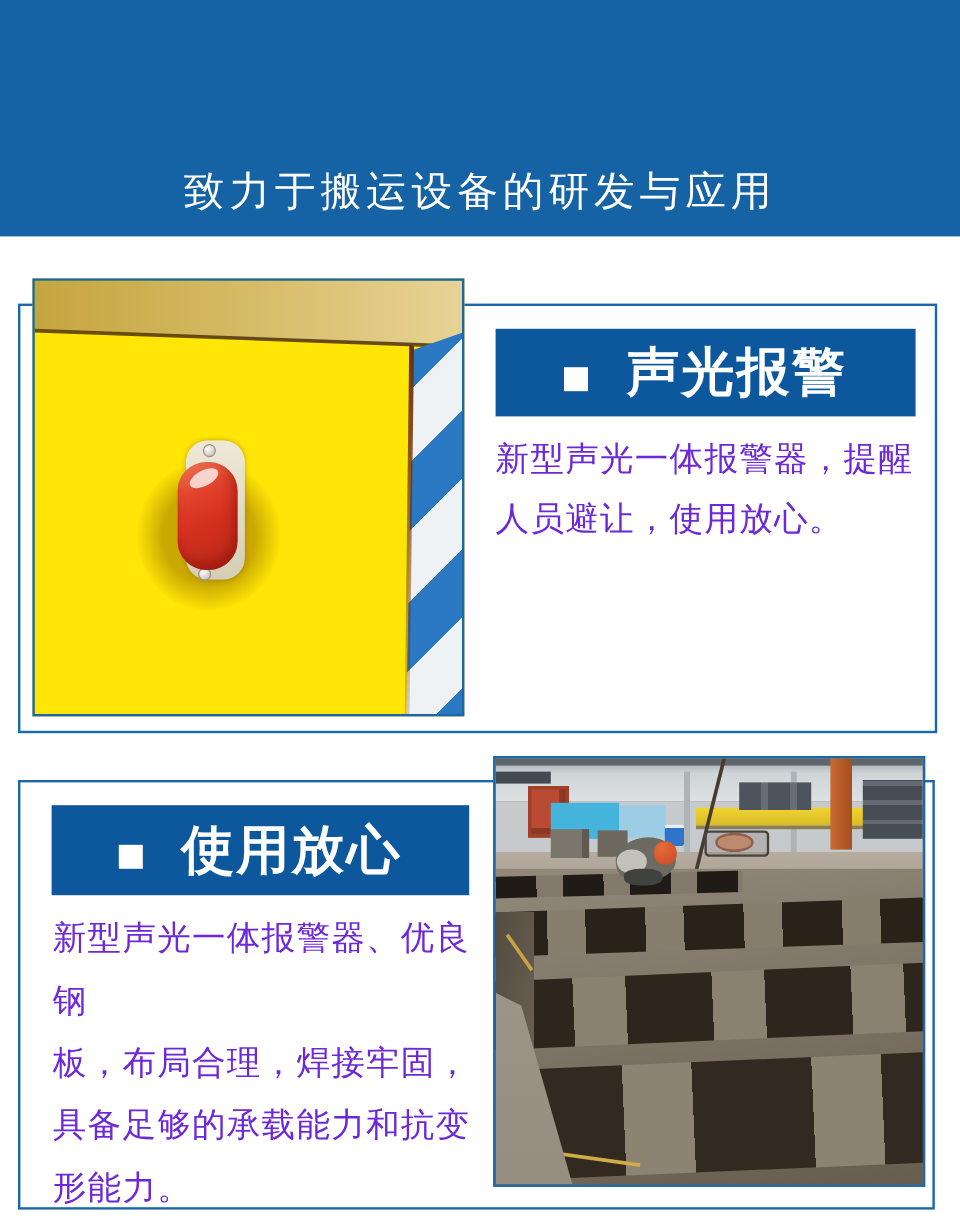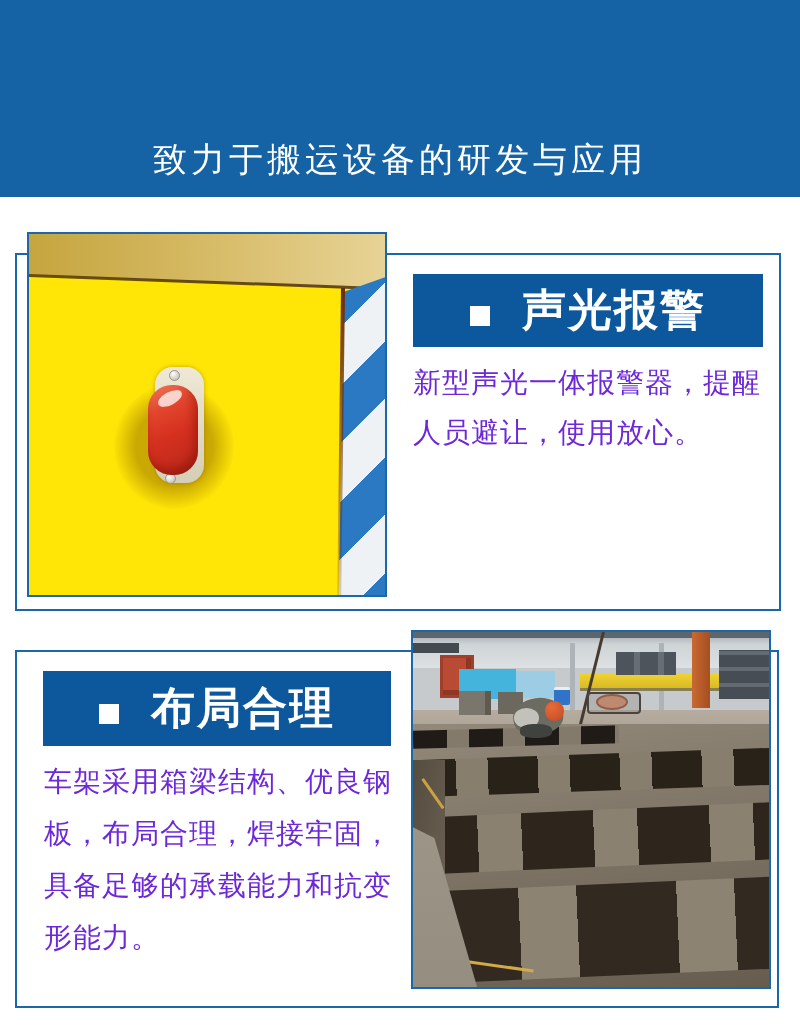--- a/index.html
+++ b/index.html
@@ -185,23 +185,23 @@
     <div class="sq"></div>
     <span>声光报警</span>
   </div>
   <div class="abs bodytext body1">新型声光一体报警器，提醒
 人员避让，使用放心。</div>
 
   <div class="abs frame frame2"></div>
 
   <div class="abs headbox head2">
     <div class="sq"></div>
-    <span>布局合理</span>
-  </div>
-  <div class="abs bodytext body2">车架采用箱梁结构、优良钢
+    <span>使用放心</span>
+  </div>
+  <div class="abs bodytext body2">新型声光一体报警器、优良钢
 板，布局合理，焊接牢固，
 具备足够的承载能力和抗变
 形能力。</div>
 
   <div class="abs photo2">
     <div class="p2 p2roof"></div>
     <div class="p2 p2roofline"></div>
     <div class="p2 p2wall"></div>
     <div class="p2 p2col1"></div>
     <div class="p2 p2col2"></div>

